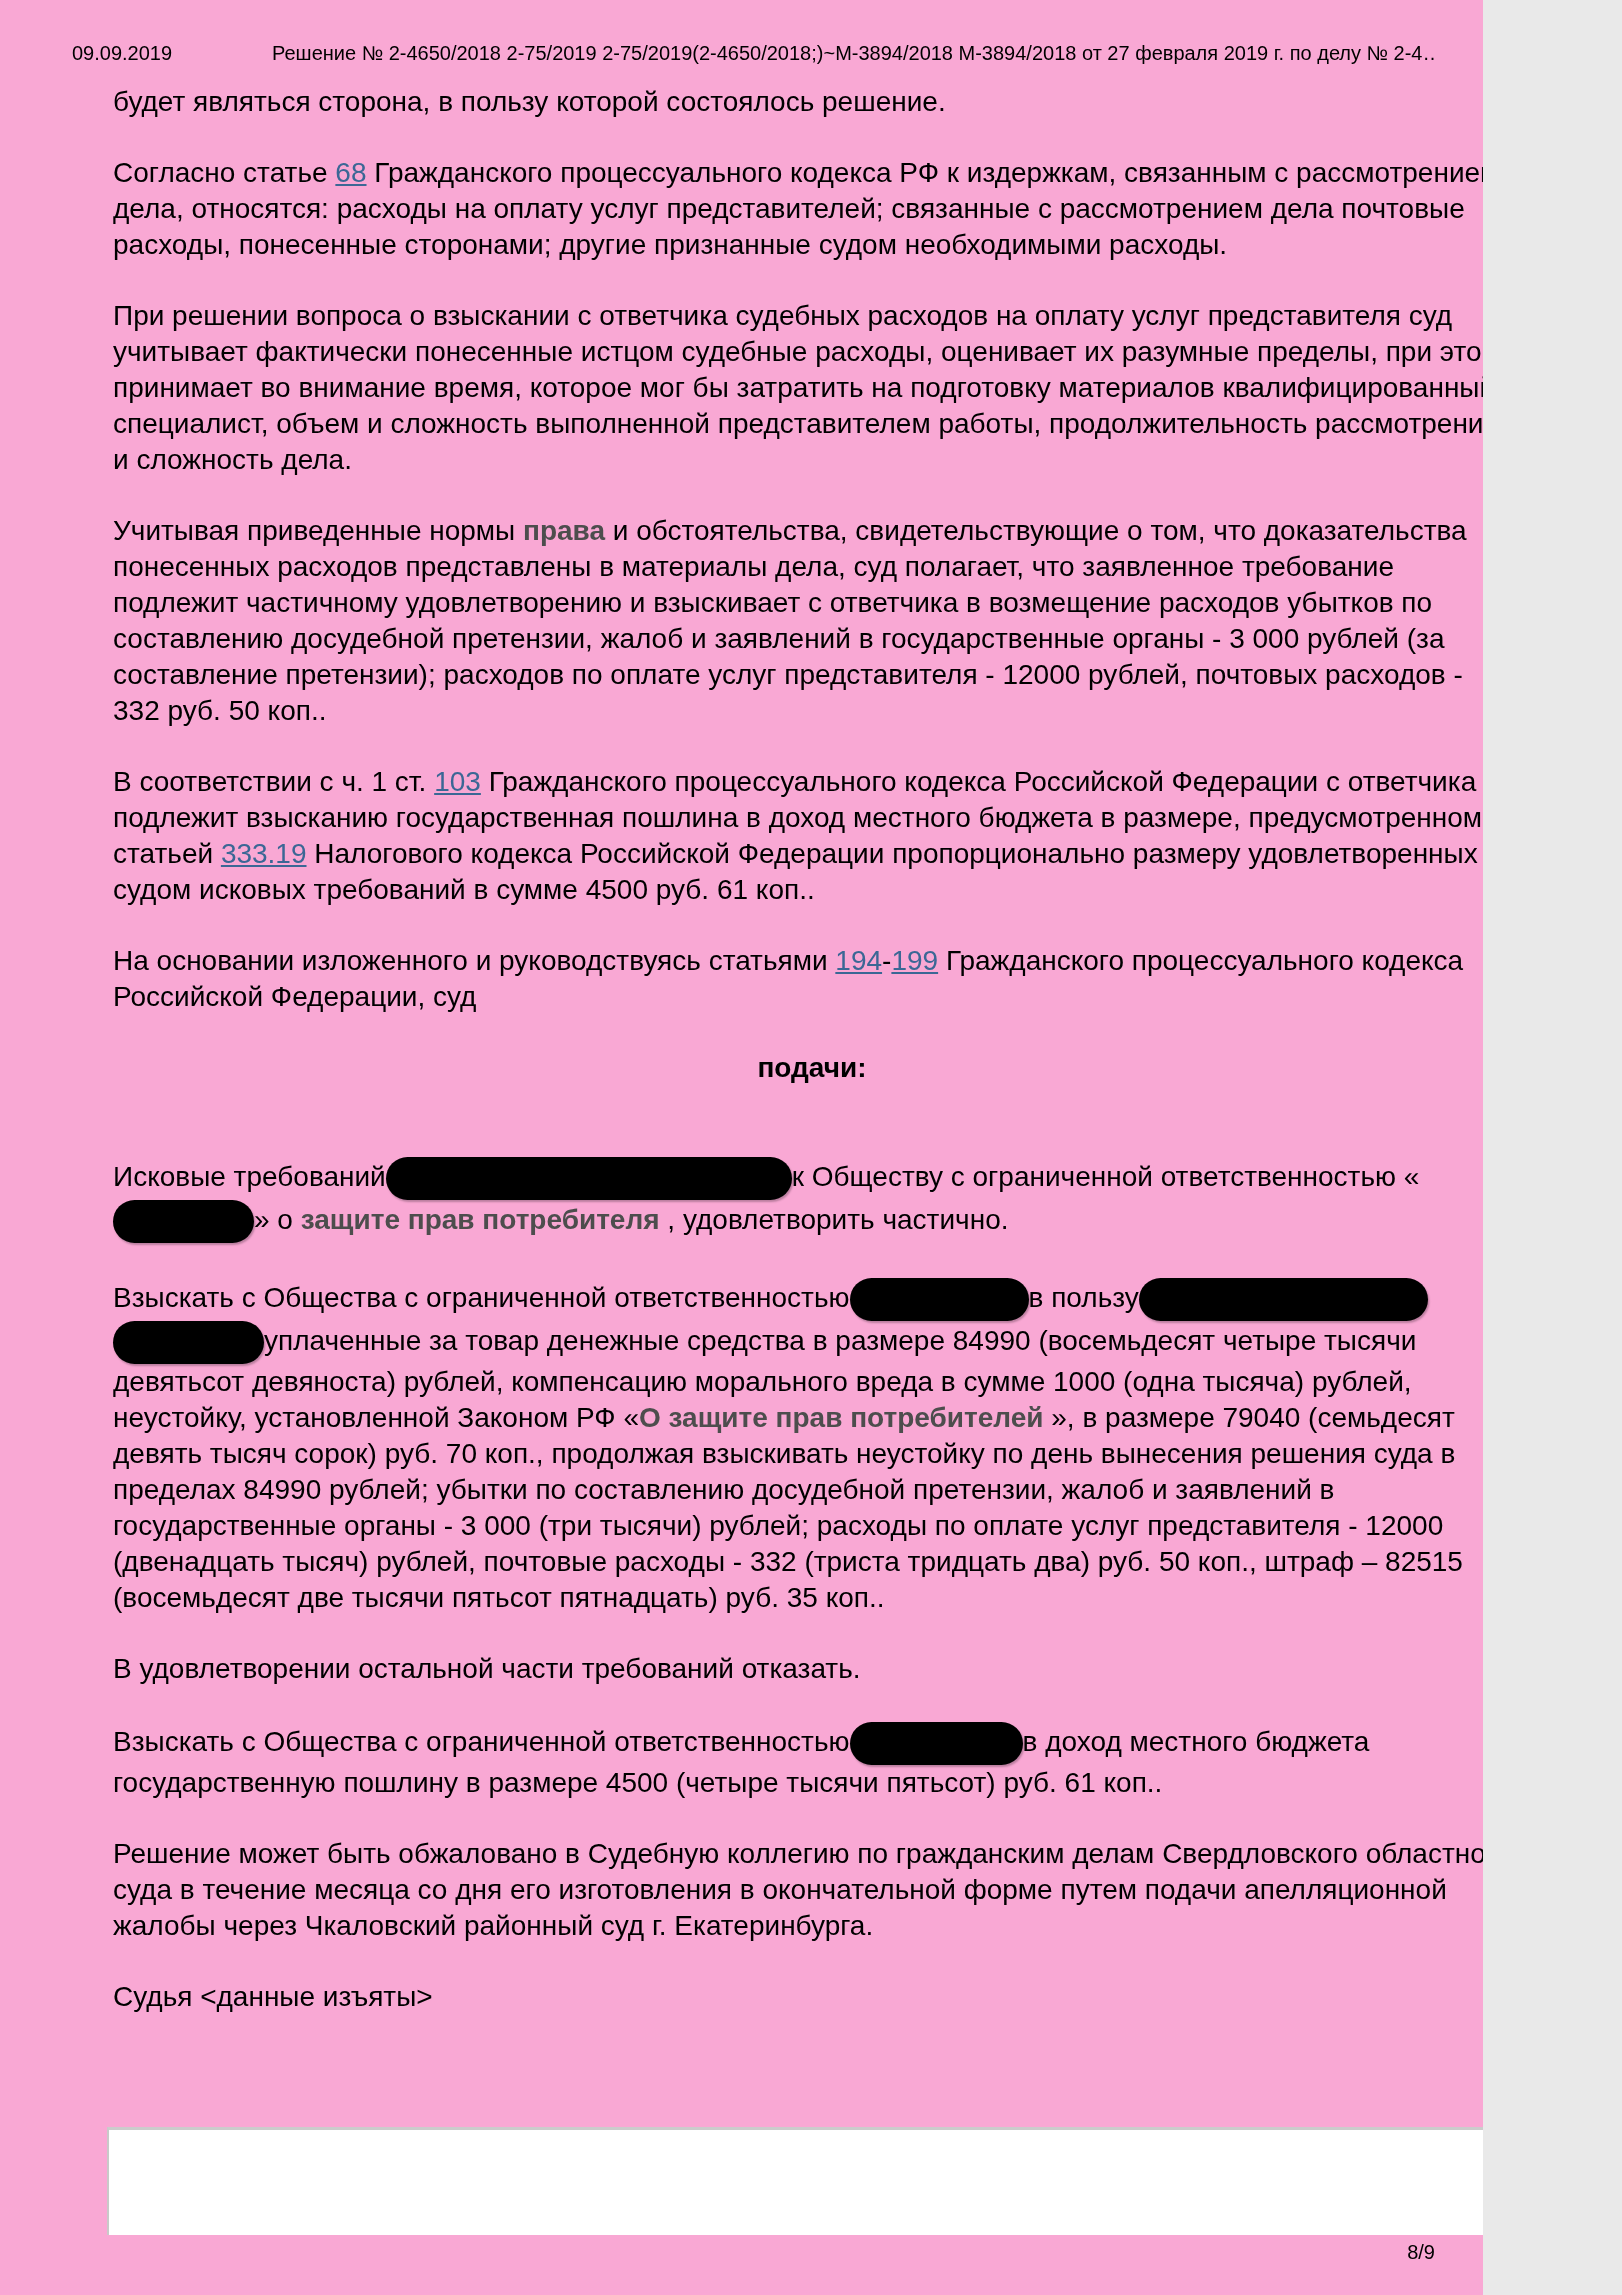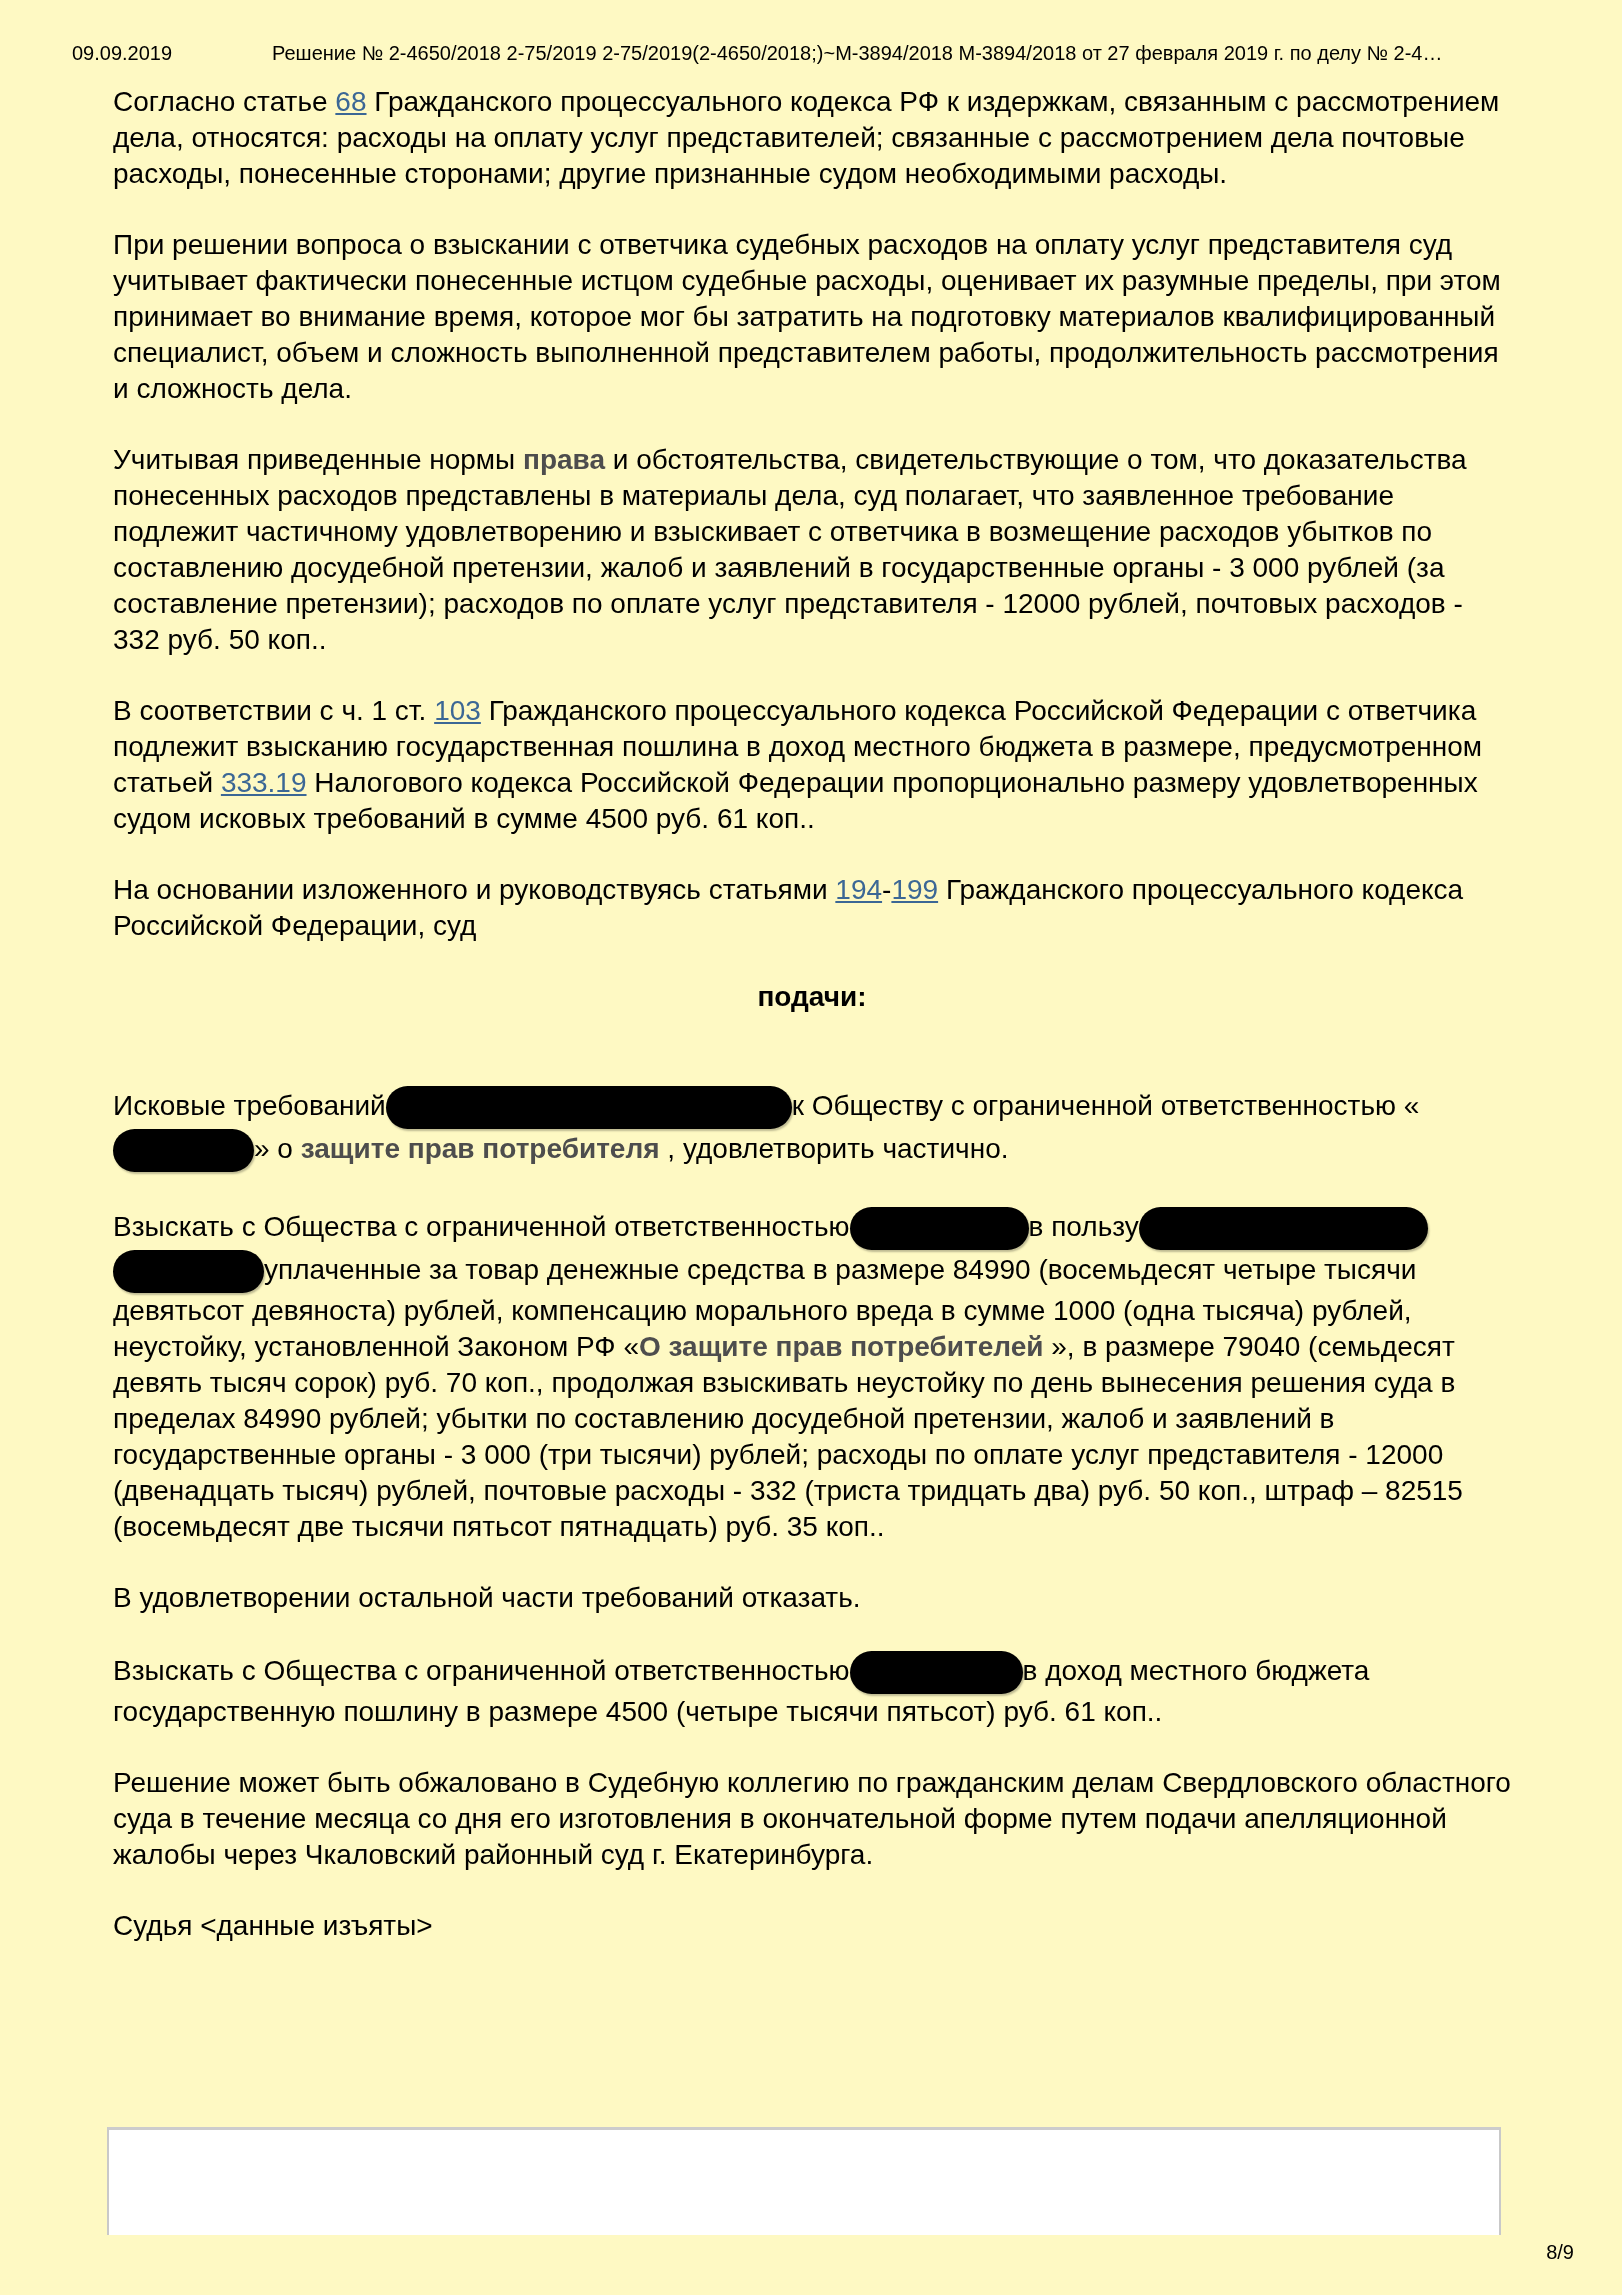--- a/index.html
+++ b/index.html
@@ -1,23 +1,24 @@
 <!DOCTYPE html>
 <html style="font-size:10.5px"><head>
 <meta charset="utf-8">
 <style>
   html, body { margin: 0; padding: 0; background: #e9e9e9; }
   .page {
     position: relative;
-    width: 1622px;
+    width: 1444px;
     height: 2295px;
-    background: #fef9c3;
+    background: #f9a8d4;
     font-family: "Liberation Sans", sans-serif;
     color: #000;
     overflow: hidden;
+    padding-left: 39px;
   }
   
   .print-meta {
     position: absolute;
     font-size: 20px;
     line-height: 23.6px;
     color: #000;
     white-space: nowrap;
   }
   .hdr-date  { left: 72px; top: 42px; }
@@ -70,20 +71,21 @@
 </head>
 <body>
 
 <div class="page">
 
   <div class="print-meta hdr-date">09.09.2019</div>
 
   <div class="print-meta hdr-title">Решение № 2-4650/2018 2-75/2019 2-75/2019(2-4650/2018;)~М-3894/2018 М-3894/2018 от 27 февраля 2019 г. по делу № 2-4…</div>
 
   <div class="doc">
+      <p>будет являться сторона, в пользу которой состоялось решение.</p>
       <p>Согласно статье <span class="seg-link">68</span> Гражданского процессуального кодекса РФ к издержкам, связанным с рассмотрением дела, относятся: расходы на оплату услуг представителей; связанные с рассмотрением дела почтовые расходы, понесенные сторонами; другие признанные судом необходимыми расходы.</p>
       <p>При решении вопроса о взыскании с ответчика судебных расходов на оплату услуг представителя суд учитывает фактически понесенные истцом судебные расходы, оценивает их разумные пределы, при этом принимает во внимание время, которое мог бы затратить на подготовку материалов квалифицированный специалист, объем и сложность выполненной представителем работы, продолжительность рассмотрения и сложность дела.</p>
       <p>Учитывая приведенные нормы <span class="seg-kw">права</span> и обстоятельства, свидетельствующие о том, что доказательства понесенных расходов представлены в материалы дела, суд полагает, что заявленное требование подлежит частичному удовлетворению и взыскивает с ответчика в возмещение расходов убытков по составлению досудебной претензии, жалоб и заявлений в государственные органы - 3 000 рублей (за составление претензии); расходов по оплате услуг представителя - 12000 рублей, почтовых расходов - 332 руб. 50 коп..</p>
       <p>В соответствии с ч. 1 ст. <span class="seg-link">103</span> Гражданского процессуального кодекса Российской Федерации с ответчика подлежит взысканию государственная пошлина в доход местного бюджета в размере, предусмотренном статьей <span class="seg-link">333.19</span> Налогового кодекса Российской Федерации пропорционально размеру удовлетворенных судом исковых требований в сумме 4500 руб. 61 коп..</p>
       <p>На основании изложенного и руководствуясь статьями <span class="seg-link">194</span>-<span class="seg-link">199</span> Гражданского процессуального кодекса Российской Федерации, суд</p>
       <p class="heading">подачи:</p>
       <p>Исковые требований<span class="seg-redact" style="width: 406px;"></span>к Обществу с ограниченной ответственностью «<span class="seg-redact" style="width: 141px;"></span>» о <span class="seg-kw">защите прав потребителя</span> , удовлетворить частично.</p>
       <p>Взыскать с Общества с ограниченной ответственностью<span class="seg-redact" style="width: 179px;"></span>в пользу<span class="seg-redact" style="width: 289px;"></span> <span class="seg-redact" style="width: 151px;"></span>уплаченные за товар денежные средства в размере 84990 (восемьдесят четыре тысячи девятьсот девяноста) рублей, компенсацию морального вреда в сумме 1000 (одна тысяча) рублей, неустойку, установленной Законом РФ «<span class="seg-kw">О защите прав потребителей</span> », в размере 79040 (семьдесят девять тысяч сорок) руб. 70 коп., продолжая взыскивать неустойку по день вынесения решения суда в пределах 84990 рублей; убытки по составлению досудебной претензии, жалоб и заявлений в государственные органы - 3 000 (три тысячи) рублей; расходы по оплате услуг представителя - 12000 (двенадцать тысяч) рублей, почтовые расходы - 332 (триста тридцать два) руб. 50 коп., штраф – 82515 (восемьдесят две тысячи пятьсот пятнадцать) руб. 35 коп..</p>
       <p>В удовлетворении остальной части требований отказать.</p>
       <p>Взыскать с Общества с ограниченной ответственностью<span class="seg-redact" style="width: 173px;"></span>в доход местного бюджета государственную пошлину в размере 4500 (четыре тысячи пятьсот) руб. 61 коп..</p>

